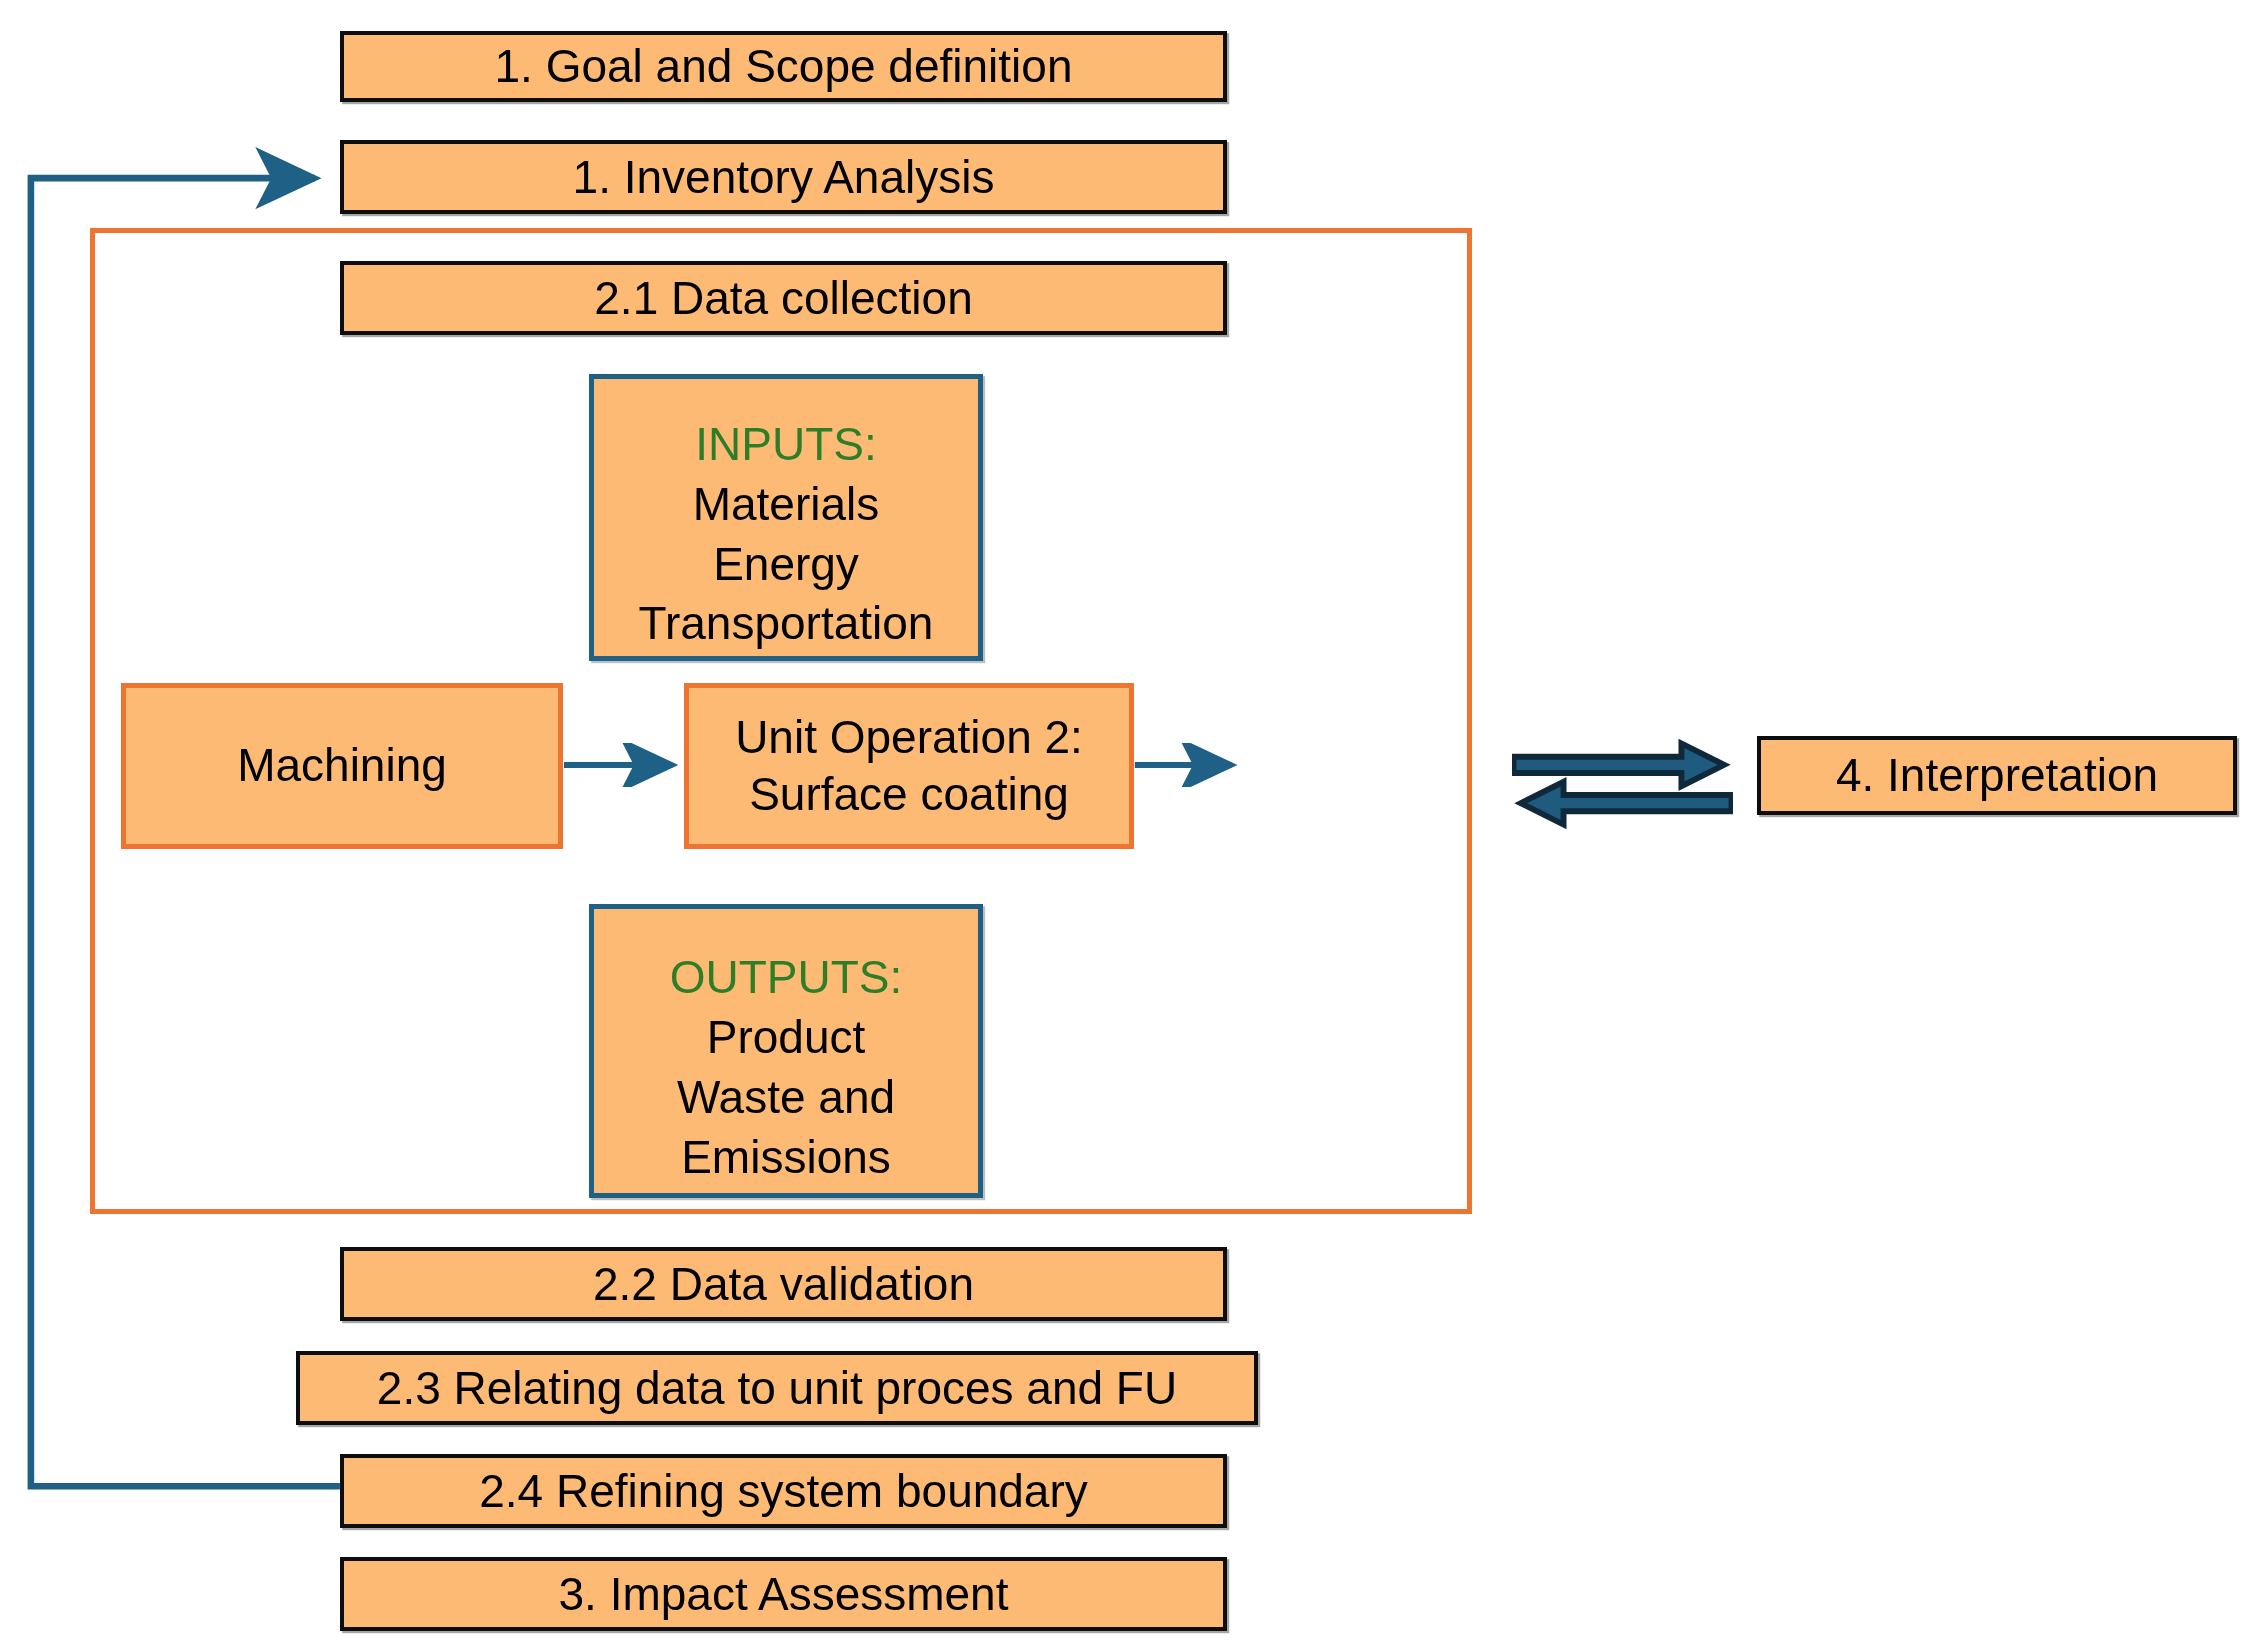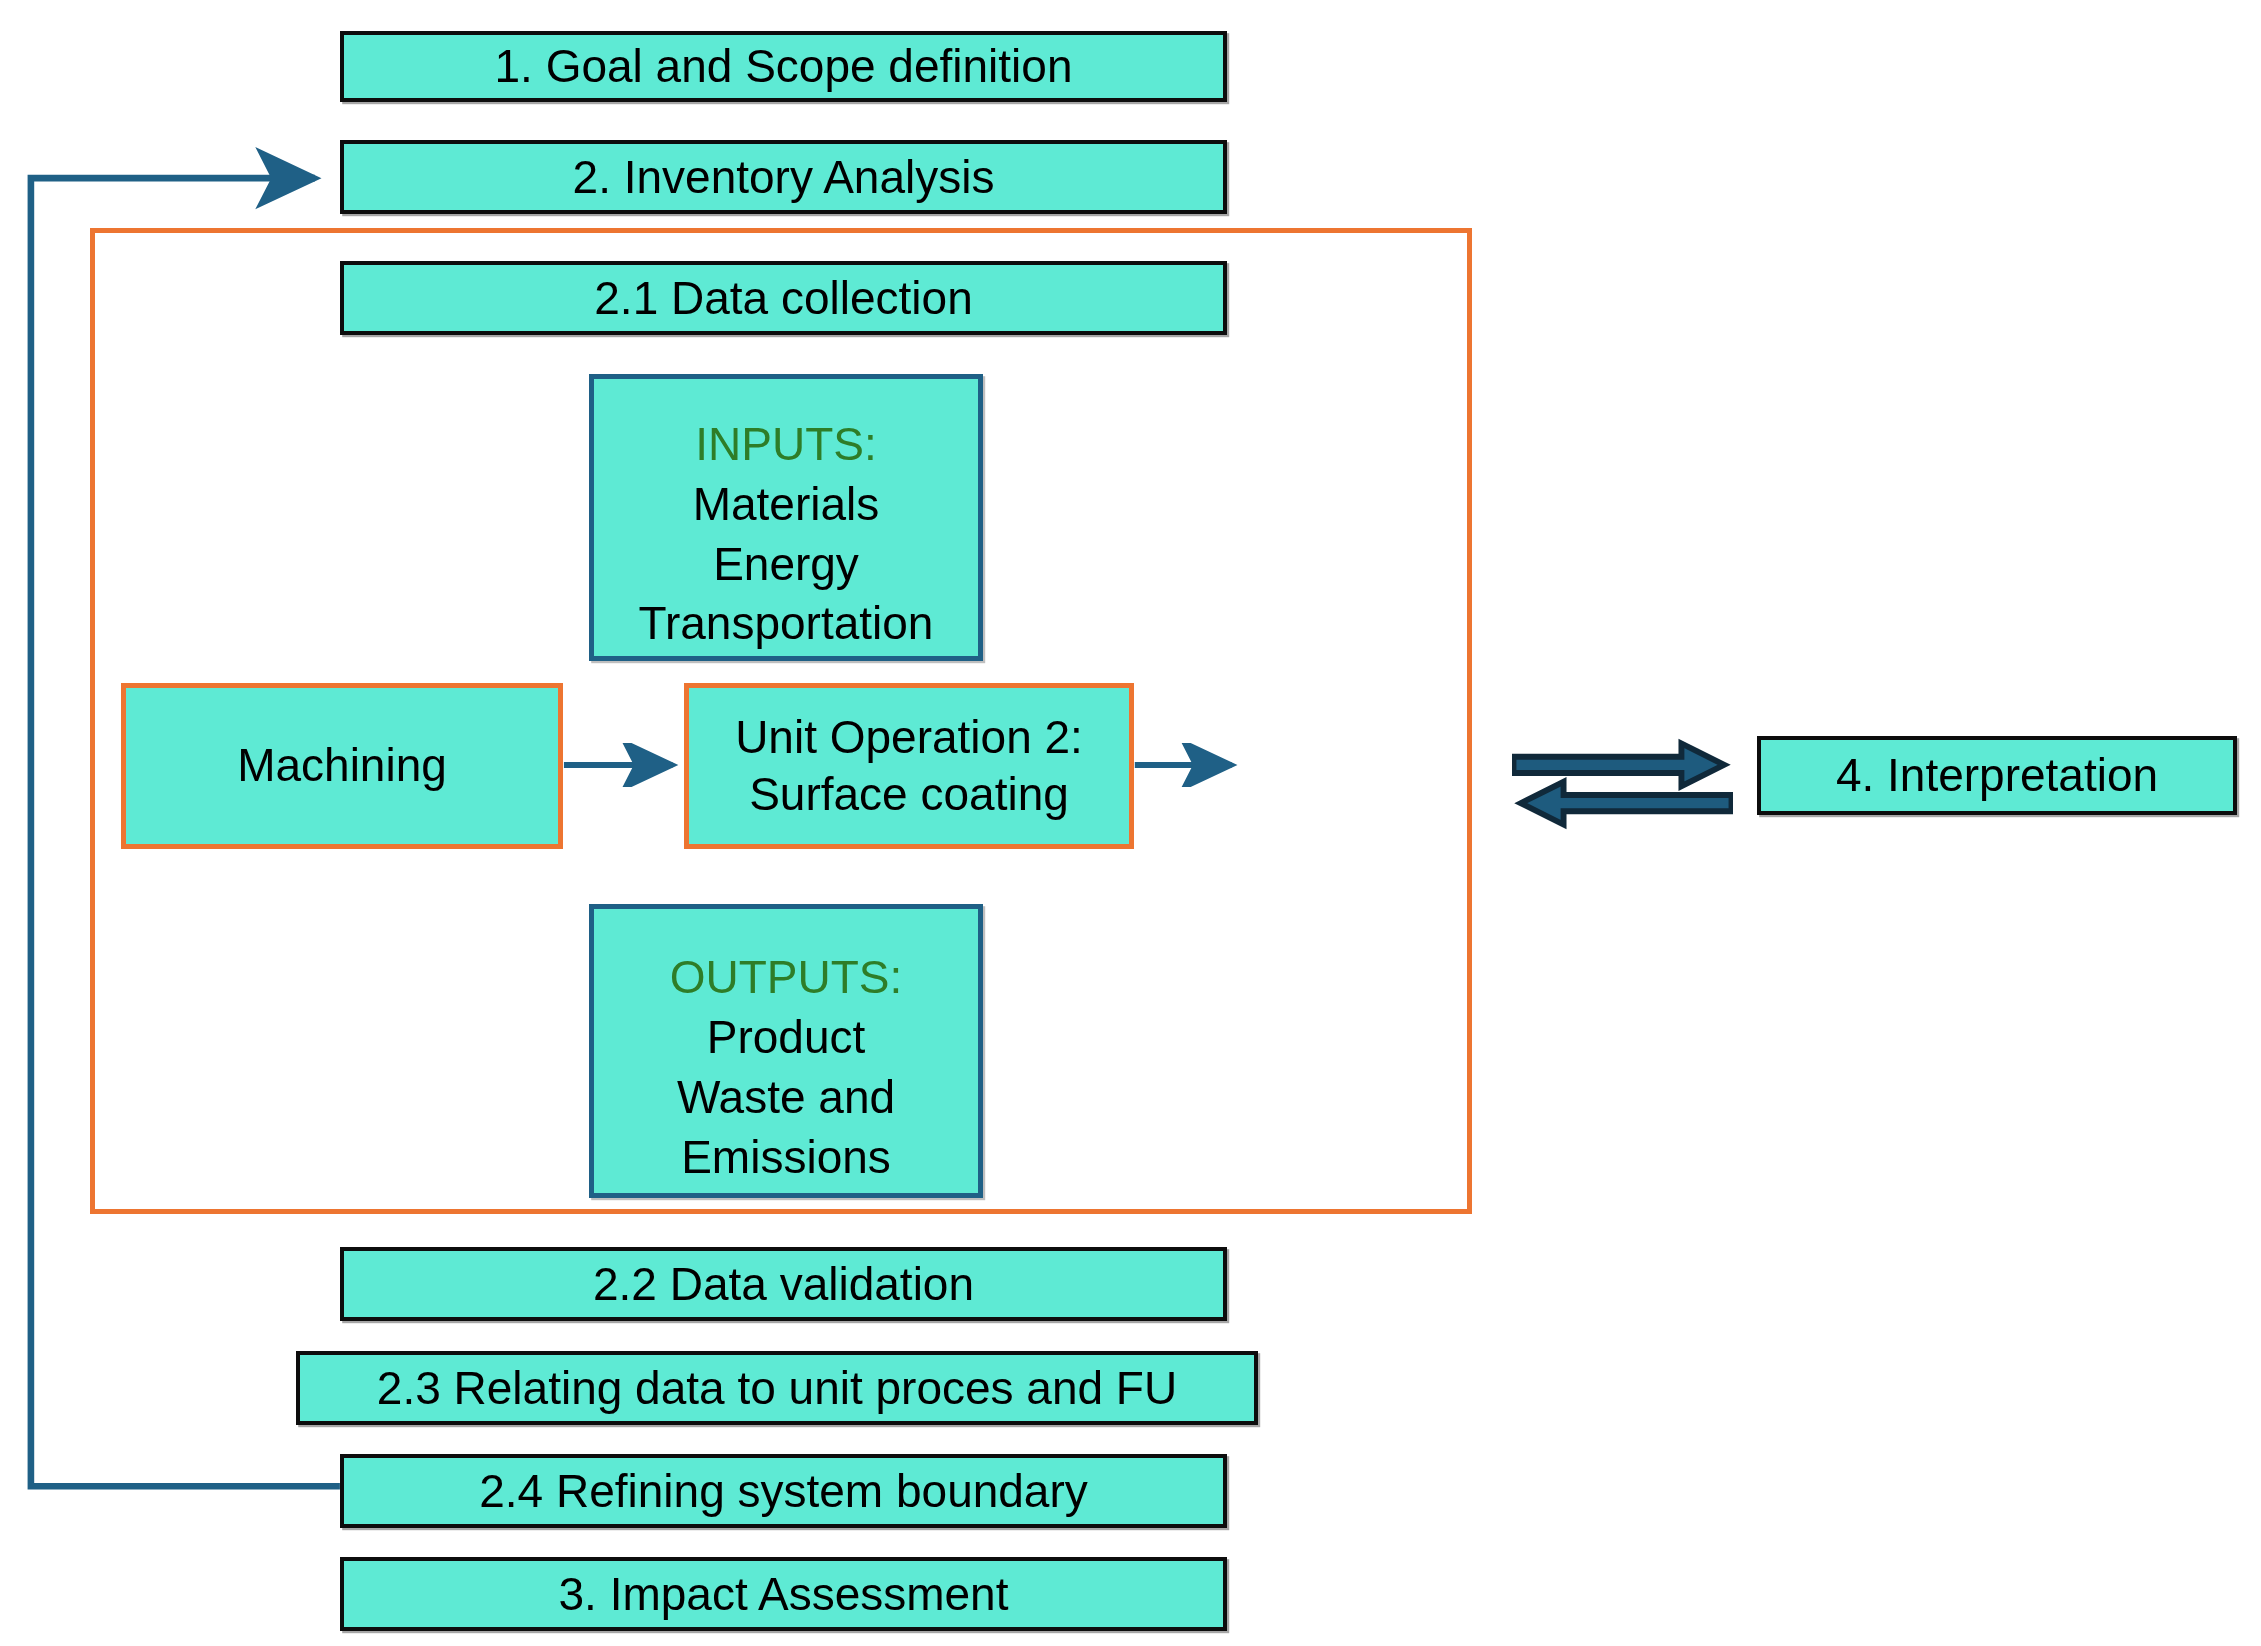--- a/index.html
+++ b/index.html
@@ -14,21 +14,21 @@
   }
 
   
   .node{
     position:absolute;
     box-sizing:border-box;
     display:flex;
     align-items:center;
     justify-content:center;
     text-align:center;
-    background:#5eead4;
+    background:#fdba74;
     color:#000000;
     line-height:1.18;
     white-space:nowrap;
   }
 
   
   .box-black{
     border:4.4px solid #0d0d0d;
     font-size:46px;
     box-shadow:2.2px 2.2px 0 0 rgba(0,0,0,0.35);
@@ -109,21 +109,21 @@
     <path d="M462,2020 L42,2020 L42,242 L428,242" fill="none" stroke="#1F6086" stroke-width="9" marker-end="url(#bluehead)"></path>
   </svg>
 
   <div id="system-boundary" style="left:90px; top:228px; width:1382px; height:986px;"></div>
 
   <div class="node box-black" style="left:340px; top:31px; width:887px; height:71px;">
     <span>1. Goal and Scope definition</span>
   </div>
 
   <div class="node box-black" style="left:340px; top:140px; width:887px; height:74px;">
-    <span>2. Inventory Analysis</span>
+    <span>1. Inventory Analysis</span>
   </div>
 
   <div class="node box-black" style="left:340px; top:261px; width:887px; height:74px;">
     <span>2.1 Data collection</span>
   </div>
 
   <div class="node box-blue" style="left:589px; top:374px; width:394px; height:287px;">
     <span class="inout-head">INPUTS:</span>
     <span class="inout-line">Materials</span>
     <span class="inout-line">Energy</span>

